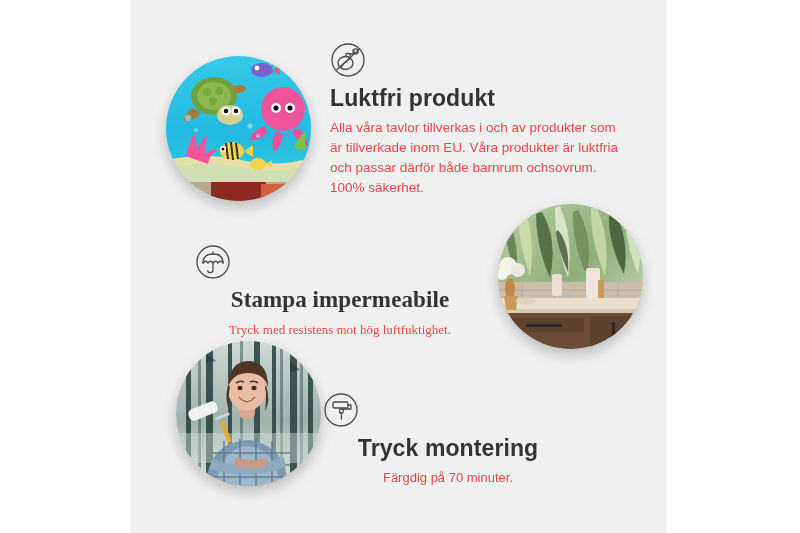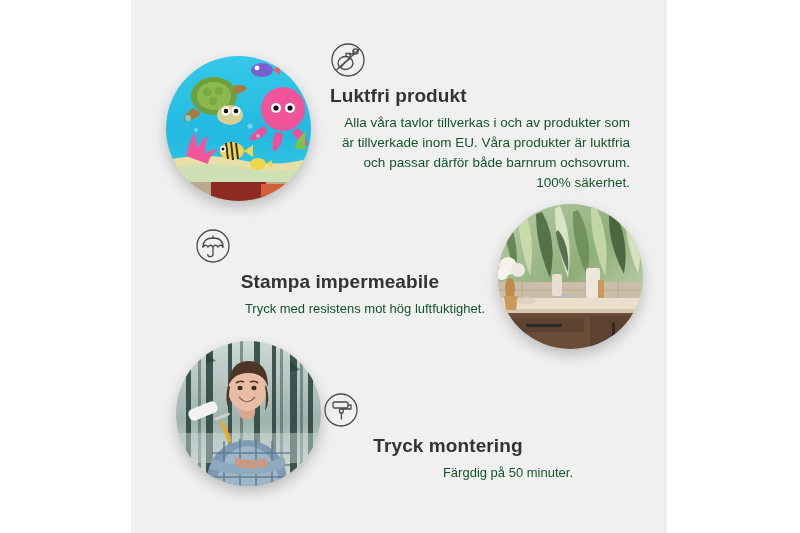--- a/index.html
+++ b/index.html
@@ -30,41 +30,40 @@
     box-shadow:0 6px 14px rgba(0,0,0,0.22);
   }
   .photo-1 { left:166px; top:56px;  width:145px; height:145px; }
   .photo-2 { left:498px; top:204px; width:145px; height:145px; }
   .photo-3 { left:176px; top:341px; width:145px; height:145px; }
   .photo svg { display:block; width:100%; height:100%; }
 
   
   .feature { position:absolute; }
   .feature-1 { left:330px; top:42px;  width:300px; text-align:left; }
-  .feature-2 { left:195px; top:228px; width:290px; text-align:center; }
+  .feature-2 { left:195px; top:244px; width:290px; text-align:center;font-family:Liberation Serif, serif; }
   .feature-3 { left:323px; top:392px; width:250px; text-align:center; }
 
   .icon-wrap { display:block; margin-bottom:6px; }
   .feature-1 .icon-wrap { margin-left:0; }
   .feature-2 .icon-wrap, .feature-3 .icon-wrap { margin-left:auto; margin-right:auto; }
   .icon-wrap svg { display:block; }
 
   .f-title {
-    font-size:19px;
+    font-size:23px;
     font-weight:bold;
     color:#333333;
     letter-spacing:0.1px;
     margin-bottom:5px;
     line-height:1.25;
   }
   .f-body {
     font-size:13.5px;
-    color:#14532d;
+    color:#ef4444;
     line-height:1.48;
-    text-align:right;
   }
   .feature-3 .f-body, .feature-2 .f-body { font-size:13px; }
 </style>
 </head>
 <body>
 
 <div class="stage">
 
   <div class="panel"></div>
 
@@ -283,16 +282,16 @@
     <span class="icon-wrap">
       <svg width="36" height="36" viewBox="0 0 36 36" fill="none" stroke="#4a4a4a" stroke-width="1.3" stroke-linecap="round" stroke-linejoin="round">
         <circle cx="18" cy="18" r="16"></circle>
         <rect x="10" y="10" width="15" height="6" rx="1.6"></rect>
         <path d="M25 13 h3 v4 h-9"></path>
         <rect x="16.6" y="17" width="3.6" height="4" rx="1"></rect>
         <path d="M18.4 21 v6"></path>
       </svg>
     </span>
     <div class="f-title">Tryck montering</div>
-    <div class="f-body">Färgdig på 50 minuter.</div>
+    <div class="f-body">Färgdig på 70 minuter.</div>
   </div>
 
 </div>
 
 </body></html>

